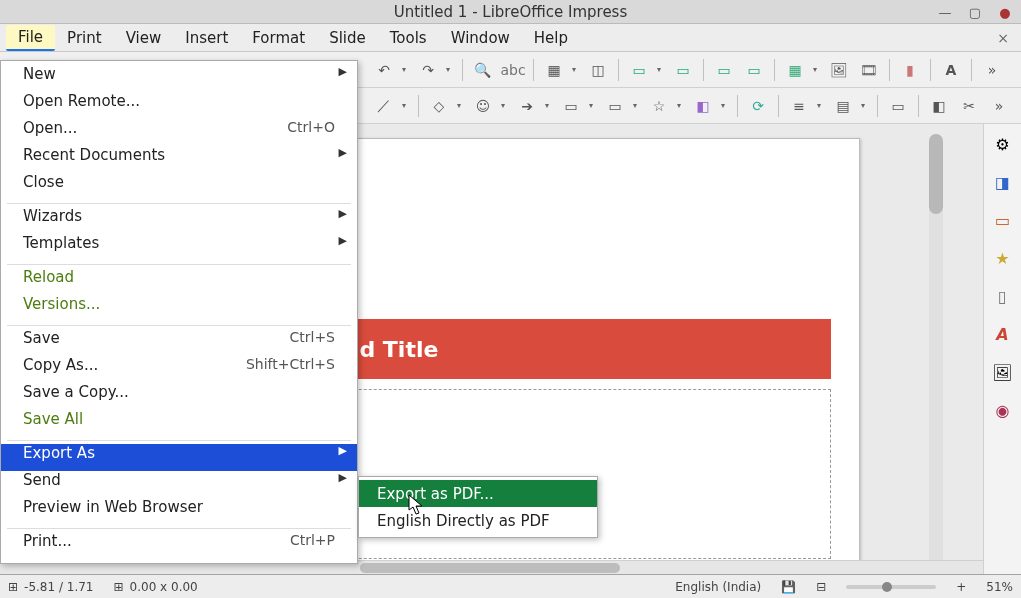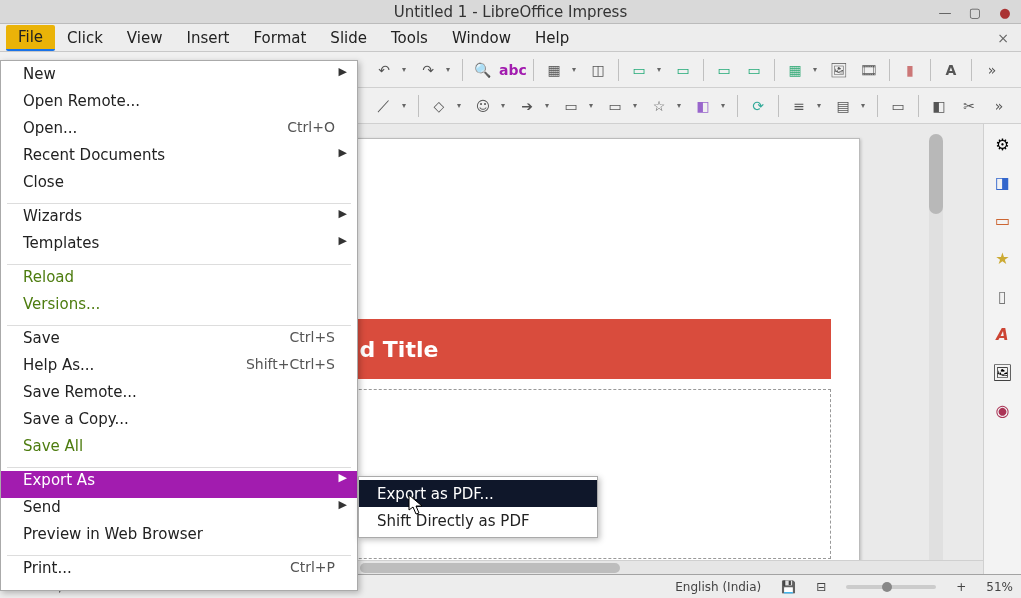--- a/index.html
+++ b/index.html
@@ -7,21 +7,21 @@
 
 
 .titlebar { height: 24px; background: #d9d9d9; display: flex; align-items: center; justify-content: center; position: relative; border-bottom: 1px solid #bbb; }
 .titlebar-title { font-size: 15px; color: #333; }
 .win-controls { position: absolute; right: 10px; top: 6px; display: flex; gap: 18px; align-items: center; }
 .win-btn { width: 12px; height: 12px; display: inline-flex; align-items: center; justify-content: center; font-size: 13px; color: #555; }
 
 
 .menubar { height: 28px; background: #ededed; display: flex; align-items: center; padding: 0 6px; border-bottom: 1px solid #c8c8c8; }
 .menubar-item { padding: 3px 12px; font-size: 15px; color: #222; border-radius: 2px; }
-.menubar-item.active { background: #eab308; border-bottom: 2px solid #1a73e8; }
+.menubar-item.active { background: #fef9c3; border-bottom: 2px solid #1a73e8; }
 .menubar-close { margin-left: auto; font-size: 14px; color: #666; padding: 2px 6px; }
 
 
 .toolrow { height: 36px; background: #f0f0f0; display: flex; align-items: center; padding: 0 6px; border-bottom: 1px solid #d0d0d0; gap: 6px; }
 .tool-icon { width: 24px; height: 24px; display: inline-flex; align-items: center; justify-content: center; font-size: 14px; color: #555; border-radius: 2px; }
 .tool-sep { width: 1px; height: 22px; background: #c0c0c0; margin: 0 2px; }
 .tool-drop { width: 8px; font-size: 8px; color: #666; }
 .tool-indent { width: 360px; } 
 
 
@@ -37,30 +37,30 @@
 .scroll-thumb { position: absolute; top: 0; width: 14px; height: 80px; background: #b8b8b8; border-radius: 7px; }
 
 
 .rsidebar { width: 38px; background: #f3f3f3; border-left: 1px solid #d0d0d0; display: flex; flex-direction: column; align-items: center; padding-top: 8px; gap: 14px; }
 .rs-icon { width: 24px; height: 24px; display: flex; align-items: center; justify-content: center; font-size: 16px; }
 
 
 .dropdown { position: absolute; left: 0; top: 60px; width: 358px; background: #fff; border: 1px solid #aaa; box-shadow: 2px 2px 6px rgba(0,0,0,0.25); z-index: 100; padding: 4px 0; }
 .menu-item { display: flex; align-items: flex-start; height: 27px; padding: 0 22px; font-size: 15px; color: #222; position: relative; }
 .menu-item.disabled { color: #4d7c0f; }
-.menu-item.highlighted { background: #a21caf; color: #fff; }
+.menu-item.highlighted { background: #1d4ed8; color: #fff; }
 .menu-sep { height: 1px; background: #ddd; margin: 3px 6px; }
 .menu-shortcut { margin-left: auto; color: #555; font-size: 14px; }
 .menu-arrow { position: absolute; right: 10px; font-size: 11px; color: #333; }
 .menu-item.highlighted .menu-arrow { color: #fff; }
 
 
 .submenu { position: absolute; left: 358px; top: 476px; width: 240px; background: #fff; border: 1px solid #aaa; box-shadow: 2px 2px 6px rgba(0,0,0,0.25); z-index: 101; padding: 3px 0; }
 .sub-item { display: flex; align-items: center; height: 27px; padding: 0 18px; font-size: 15px; color: #222; }
-.sub-item.highlighted { background: #0f172a; color: #fff; text-align: center; }
+.sub-item.highlighted { background: #15803d; color: #fff; text-align: center; }
 
 
 .cursor { position: absolute; left: 408px; top: 494px; z-index: 200; pointer-events: none; }
 
 
 .statusbar { position: absolute; bottom: 0; left: 0; right: 0; height: 24px; background: #ededed; border-top: 1px solid #a3a3a3; display: flex; align-items: center; font-size: 12px; color: #444; padding: 0 8px; gap: 20px; }
 .statusbar .spacer { flex: 1; }
 .zoom-slider { width: 90px; height: 4px; background: #ccc; border-radius: 2px; position: relative; }
 .zoom-knob { position: absolute; left: 40%; top: -3px; width: 10px; height: 10px; background: #888; border-radius: 50%; }
 
@@ -75,40 +75,40 @@
   <span class="titlebar-title">Untitled 1 - LibreOffice Impress</span>
   <div class="win-controls">
     <span class="win-btn">—</span>
     <span class="win-btn">▢</span>
     <span class="win-btn" style="color:#a33">●</span>
   </div>
 </div>
 
 <div class="menubar">
   <span class="menubar-item active">File</span>
-  <span class="menubar-item">Click</span>
+  <span class="menubar-item">Print</span>
   <span class="menubar-item">View</span>
   <span class="menubar-item">Insert</span>
   <span class="menubar-item">Format</span>
   <span class="menubar-item">Slide</span>
   <span class="menubar-item">Tools</span>
   <span class="menubar-item">Window</span>
   <span class="menubar-item">Help</span>
   <span class="menubar-close">×</span>
 </div>
 
 <div class="toolrow">
   <div class="tool-indent"></div>
   <span class="tool-icon">↶</span>
     <span class="tool-drop">▾</span>
   <span class="tool-icon">↷</span>
     <span class="tool-drop">▾</span>
   <span class="tool-sep"></span>
   <span class="tool-icon">🔍</span>
-  <span class="tool-icon" style="font-weight:bold;color:#a21caf">abc</span>
+  <span class="tool-icon" style="font-weight:normal;color:#737373">abc</span>
   <span class="tool-sep"></span>
   <span class="tool-icon">▦</span>
     <span class="tool-drop">▾</span>
   <span class="tool-icon">◫</span>
   <span class="tool-sep"></span>
   <span class="tool-icon" style="color:#2a7">▭</span>
     <span class="tool-drop">▾</span>
   <span class="tool-icon" style="color:#2a7">▭</span>
   <span class="tool-sep"></span>
   <span class="tool-icon" style="color:#2a7">▭</span>
@@ -240,25 +240,22 @@
     </div>
     <div class="menu-item disabled">
       <span>Versions...</span>
     </div>
     <div class="menu-sep"></div>
     <div class="menu-item">
       <span>Save</span>
       <span class="menu-shortcut">Ctrl+S</span>
     </div>
     <div class="menu-item">
-      <span>Help As...</span>
+      <span>Copy As...</span>
       <span class="menu-shortcut">Shift+Ctrl+S</span>
-    </div>
-    <div class="menu-item">
-      <span>Save Remote...</span>
     </div>
     <div class="menu-item">
       <span>Save a Copy...</span>
     </div>
     <div class="menu-item disabled">
       <span>Save All</span>
     </div>
     <div class="menu-sep"></div>
     <div class="menu-item highlighted">
       <span>Export As</span>
@@ -273,18 +270,18 @@
     </div>
     <div class="menu-sep"></div>
     <div class="menu-item">
       <span>Print...</span>
       <span class="menu-shortcut">Ctrl+P</span>
     </div>
   </div>
 
 <div class="submenu" id="export-submenu">
     <div class="sub-item highlighted">Export as PDF...</div>
-    <div class="sub-item">Shift Directly as PDF</div>
+    <div class="sub-item">English Directly as PDF</div>
   </div>
 
 <svg class="cursor" width="18" height="22" viewBox="0 0 18 22">
   <path d="M1 1 L1 16 L5 13 L8 20 L11 19 L8 12 L14 12 Z" fill="#fff" stroke="#000" stroke-width="1"></path>
 </svg>
 
 </body></html>

